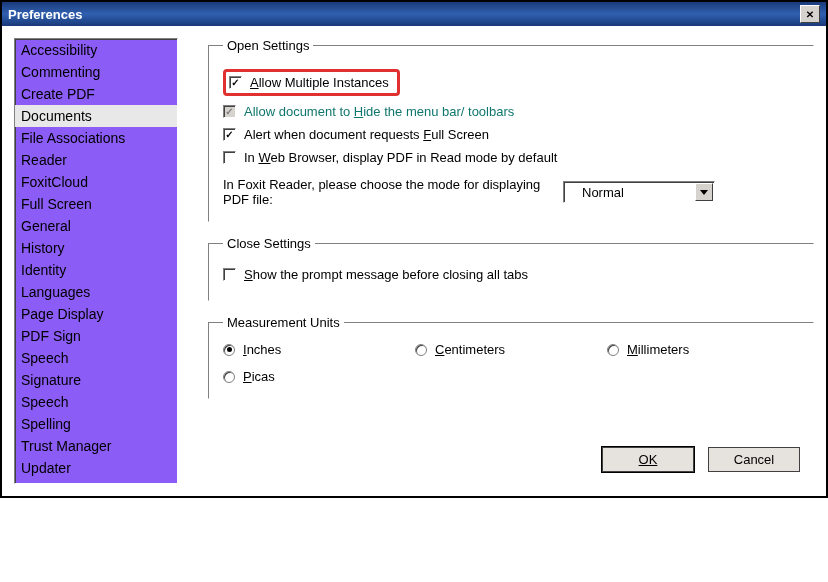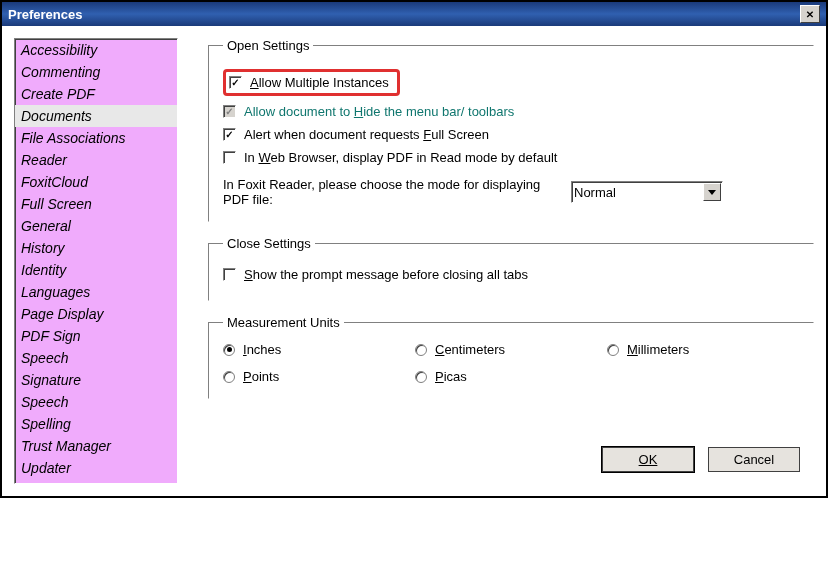--- a/index.html
+++ b/index.html
@@ -48,23 +48,22 @@
   height: calc(100% - 24px);
   padding: 12px;
   gap: 18px;
 }
 .sidebar {
   width: 164px;
   border: 1px solid #808080;
   border-right-color: #fff;
   border-bottom-color: #fff;
   box-shadow: inset 1px 1px 0 #404040;
-  background: #f0abfc;
+  background: #8b5cf6;
   overflow: hidden;
-  font-style: italic;
 }
 .sidebar-item {
   padding: 3px 6px;
   cursor: pointer;
   font-size: 14px;
   white-space: nowrap;
 }
 .sidebar-item.selected {
   background: #e8e8e8;
 }
@@ -115,37 +114,37 @@
   border: 3px solid #e03030;
   border-radius: 4px;
   display: inline-flex;
   align-items: center;
   gap: 8px;
   padding: 3px 8px 3px 3px;
 }
 .mode-row {
   display: flex;
   align-items: center;
-  gap: 8px;
+  gap: 0;
   margin-top: 8px;
   font-size: 13px;
 }
 .mode-label { flex: 1; max-width: 340px; }
 .dropdown {
   width: 152px;
   height: 22px;
   border: 1px solid #808080;
   border-right-color: #fff;
   border-bottom-color: #fff;
   box-shadow: inset 1px 1px 0 #404040;
   background: #fff;
   display: flex;
   align-items: center;
 }
-.dropdown-text { flex: 1; padding: 0 2px; }
+.dropdown-text { flex: 1; padding: 0 18px; }
 .dropdown-arrow {
   width: 18px;
   height: 18px;
   margin: 1px;
   background: #d6d3ce;
   border: 1px solid #fff;
   border-right-color: #404040;
   border-bottom-color: #404040;
   display: flex;
   align-items: center;
@@ -295,24 +294,20 @@
             <div class="radio-item">
               <span class="radio"></span>
               <span><span class="u">C</span>entimeters</span>
             </div>
             <div class="radio-item">
               <span class="radio"></span>
               <span><span class="u">M</span>illimeters</span>
             </div>
             <div class="radio-item">
               <span class="radio"></span>
-              <span><span class="u">P</span>oints</span>
-            </div>
-            <div class="radio-item">
-              <span class="radio"></span>
               <span><span class="u">P</span>icas</span>
             </div>
           </div>
       </fieldset>
 
       <div class="button-row">
         <div class="btn primary">OK</div>
         <div class="btn">Cancel</div>
       </div>
 

